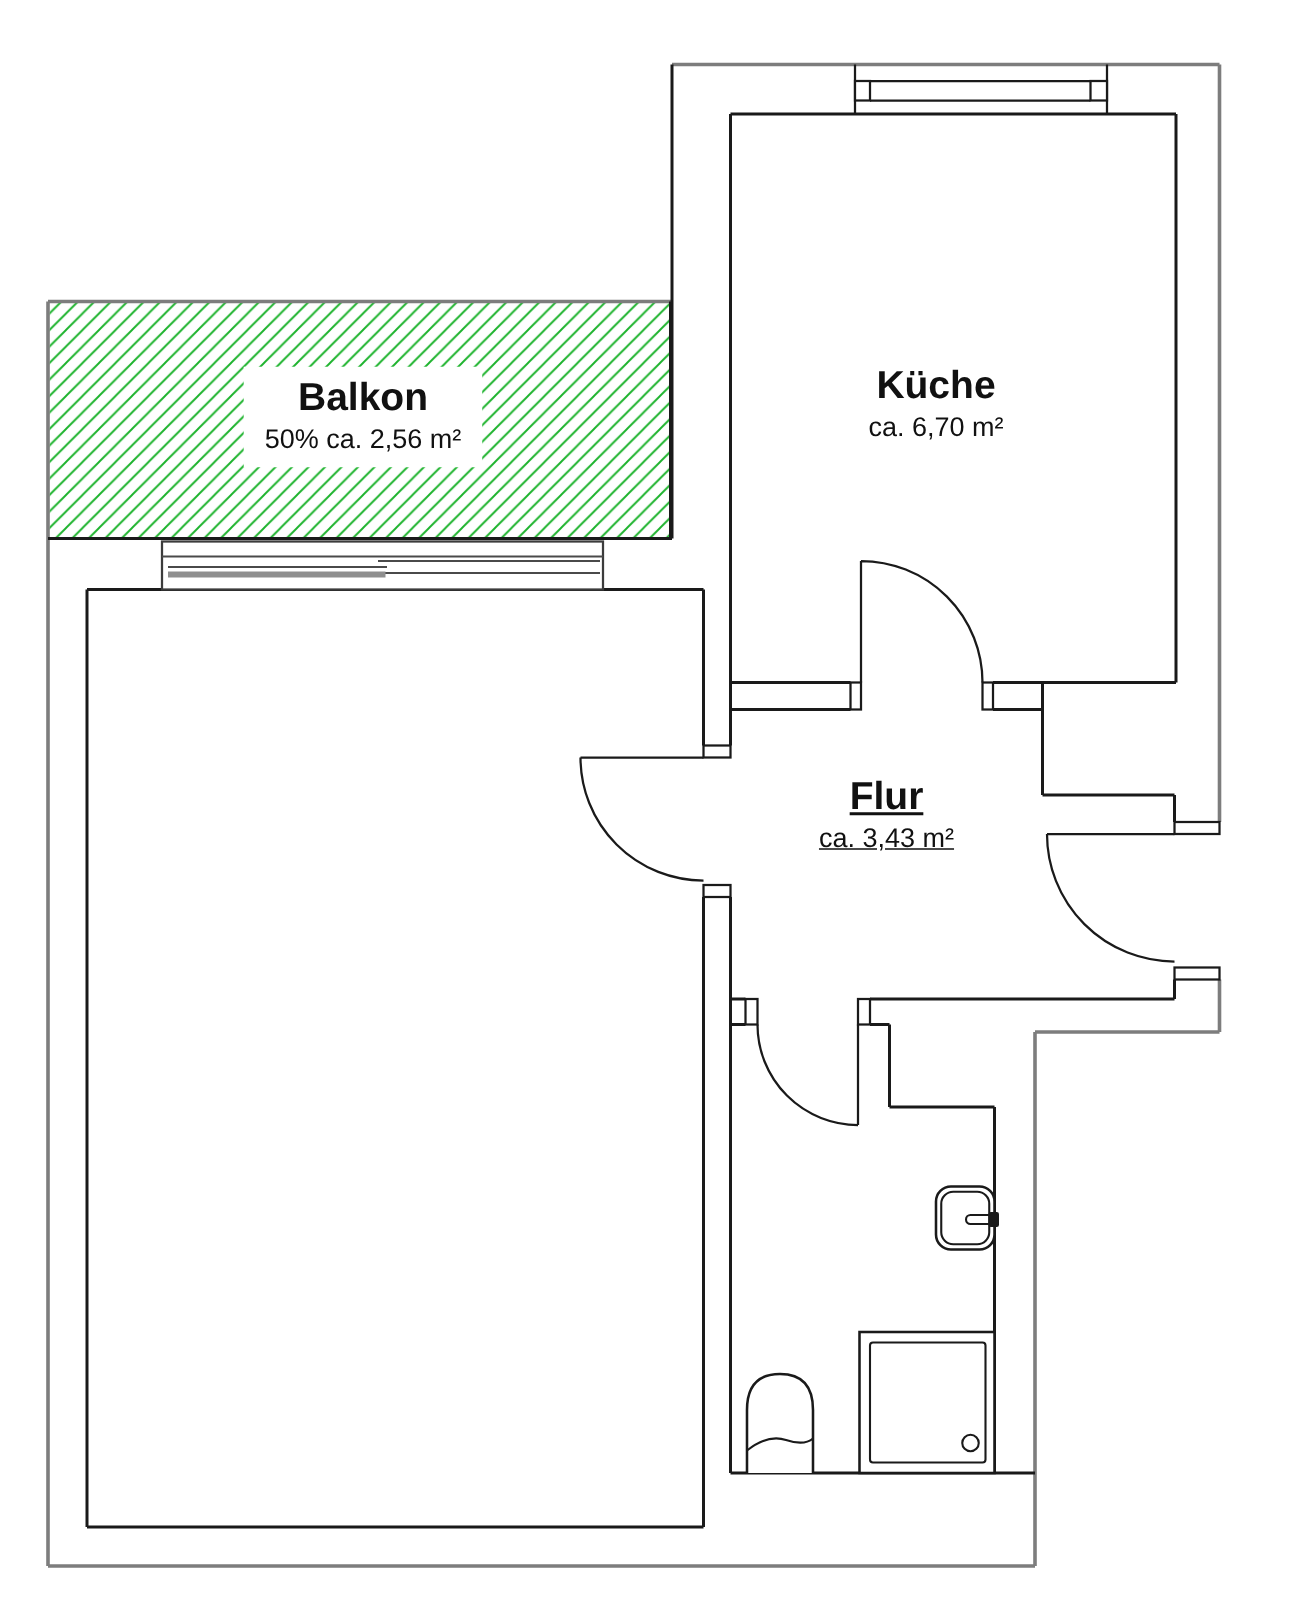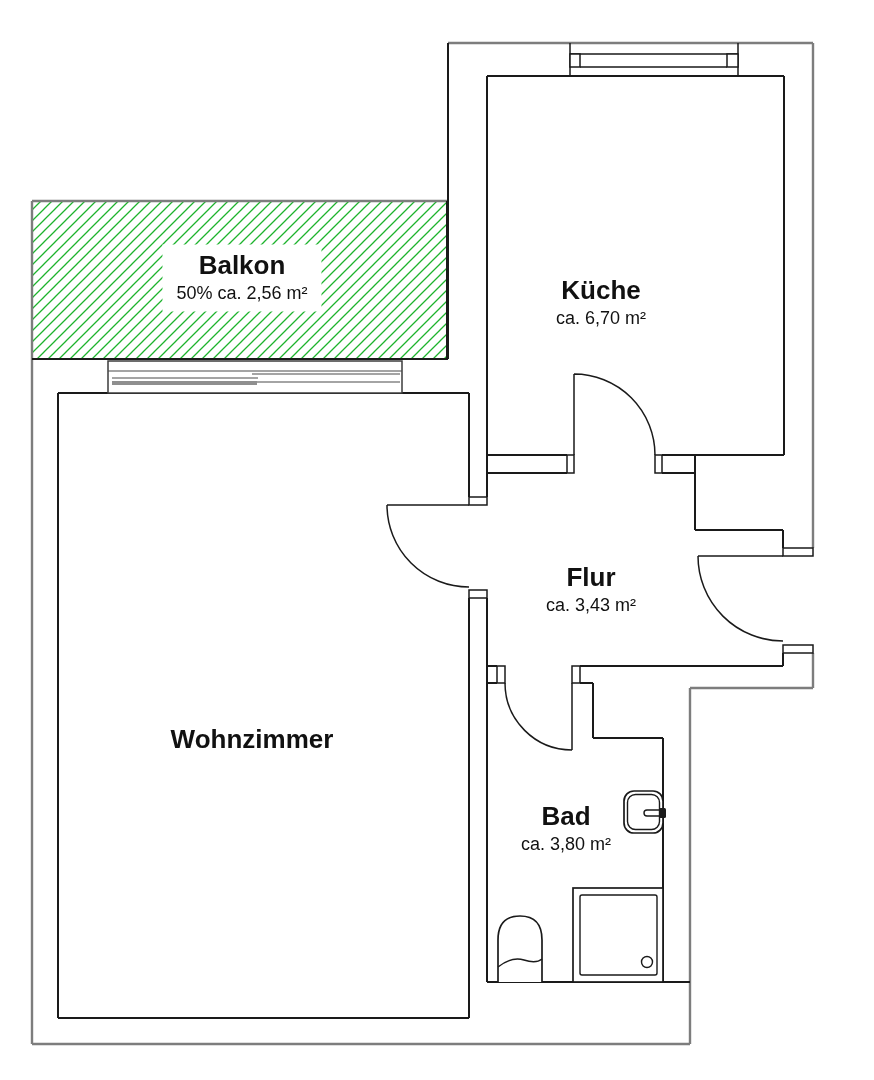--- a/index.html
+++ b/index.html
@@ -144,32 +144,27 @@
         <circle class="fixture-thin" cx="647" cy="962" r="5.5"></circle>
       </g>
     </g>
   </svg>
 
   <div class="room-label boxed" style="left:242px;top:278px;">
     <div class="room-name">Balkon</div>
     <div class="room-area">50% ca. 2,56 m²</div>
   </div>
 
-  <div class="room-label" style="left:601px;top:270px;margin-top:33px;">
+  <div class="room-label" style="left:624px;top:270px;">
     <div class="room-name">Küche</div>
     <div class="room-area">ca. 6,70 m²</div>
   </div>
 
-  <div class="room-label" style="left:591px;top:590px;">
+  <div class="room-label" style="left:591px;top:544px;text-decoration:underline;">
     <div class="room-name">Flur</div>
     <div class="room-area">ca. 3,43 m²</div>
   </div>
 
   <div class="room-label" style="left:252px;top:739px;">
-    <div class="room-name">Wohnzimmer</div>
   </div>
 
-  <div class="room-label" style="left:566px;top:829px;">
-    <div class="room-name">Bad</div>
-    <div class="room-area">ca. 3,80 m²</div>
-  </div>
 
 </div>
 
 </body></html>

